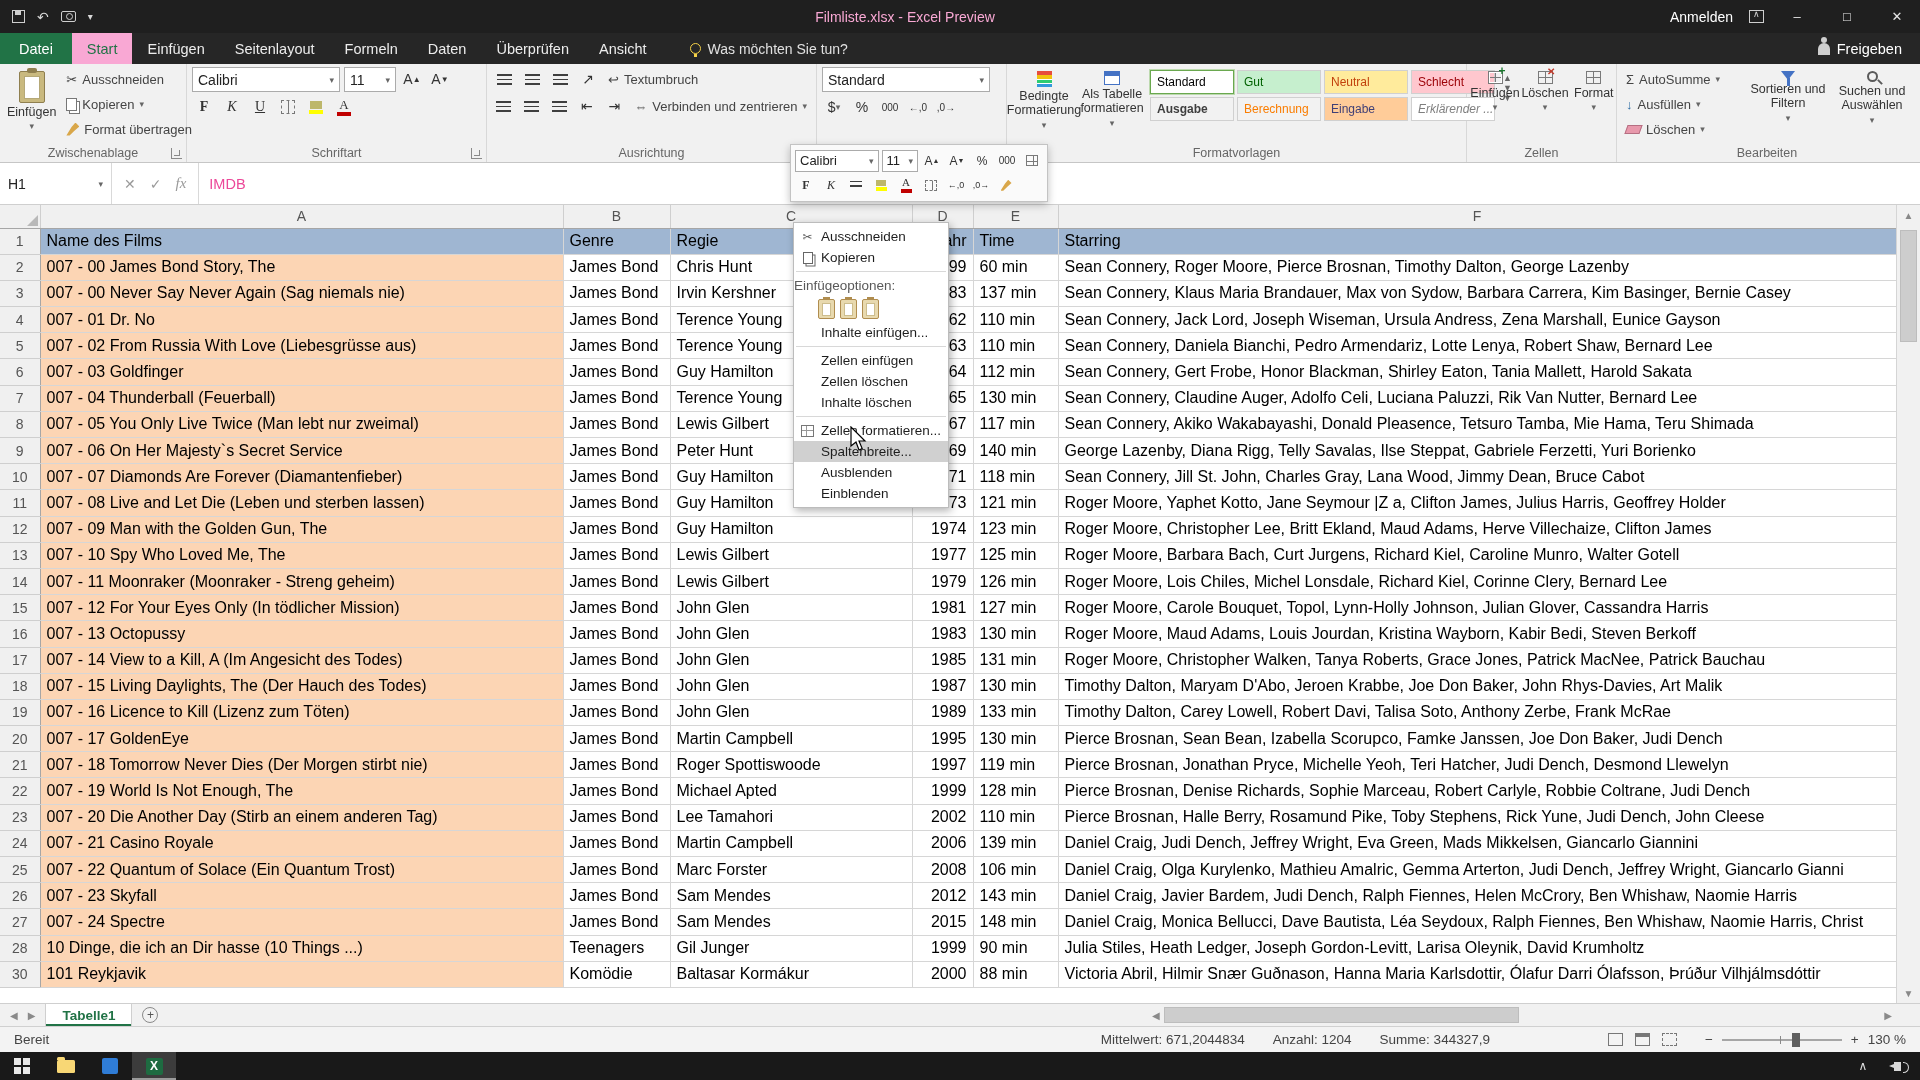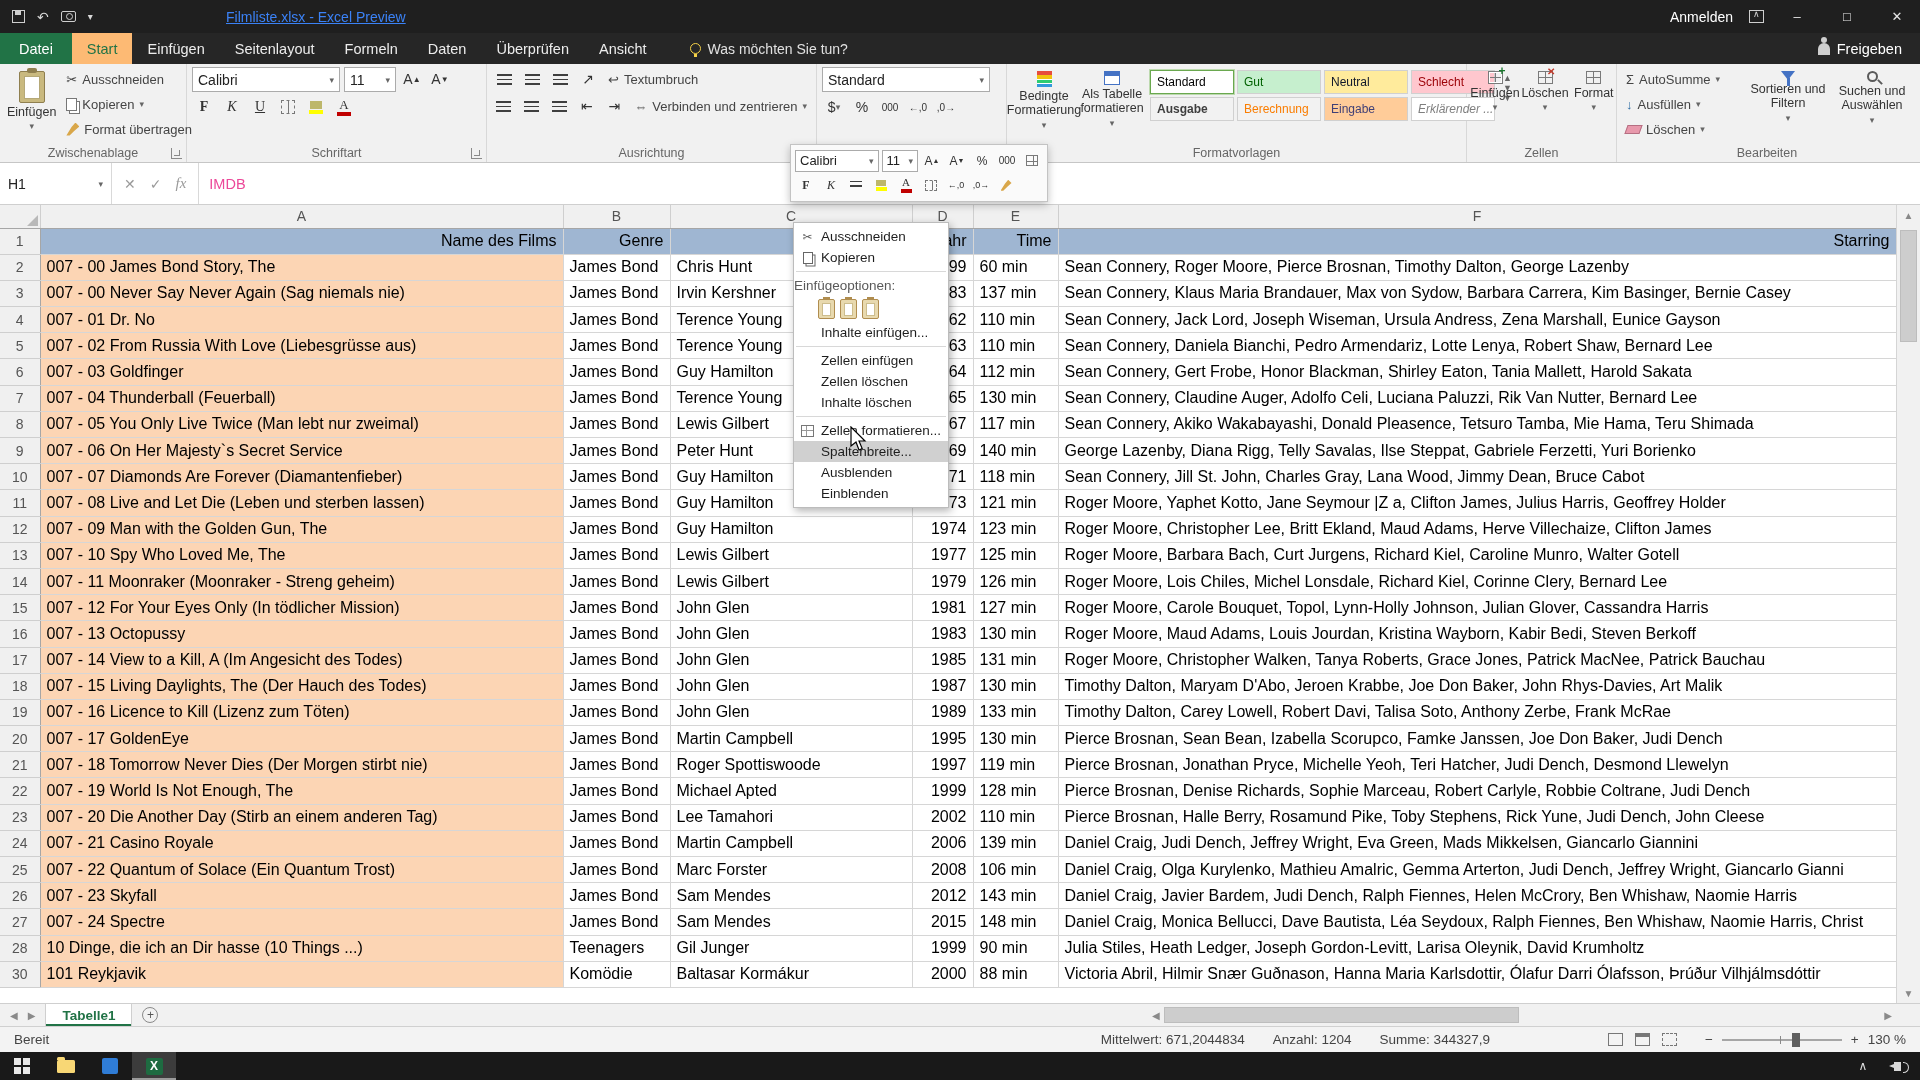--- a/index.html
+++ b/index.html
@@ -7,31 +7,31 @@
   .app{position:relative;width:1920px;height:1080px;background:#fff;font-family:"Liberation Sans",sans-serif;overflow:hidden;}
 
   
   .titlebar{position:absolute;top:0;left:0;width:1920px;height:33px;background:#1f1f1f;color:#fff;display:flex;align-items:center;padding:0 6px;font-size:14px;}
   .qat{display:flex;align-items:center;gap:12px;width:220px;padding-left:6px;}
   .qat .gi{color:#d8d8d8;font-size:14px;}
   .ic-save{width:13px;height:13px;border:1.5px solid #cfcfcf;position:relative;}
   .ic-save::after{content:"";position:absolute;top:0;left:2px;width:6px;height:4px;background:#cfcfcf;}
   .ic-camera{width:15px;height:11px;border:1.5px solid #cfcfcf;border-radius:2px;position:relative;}
   .ic-camera::after{content:"";position:absolute;top:1px;left:4px;width:5px;height:5px;border:1.5px solid #cfcfcf;border-radius:50%;}
-  .tb-title{flex:1;text-align:left;color:#3b82f6;text-decoration:underline;}
+  .tb-title{flex:1;text-align:center;color:#f9a8d4;}
   .tb-right{display:flex;align-items:center;gap:16px;justify-content:flex-end;width:330px;}
   .ic-ribbonopts{width:15px;height:13px;border:1.5px solid #cfcfcf;position:relative;}
   .ic-ribbonopts::after{content:"∧";position:absolute;top:-2px;left:3px;font-size:9px;color:#cfcfcf;}
   .winbtn{width:34px;height:33px;display:flex;align-items:center;justify-content:center;color:#e6e6e6;font-size:13px;}
 
   
   .tabrow{position:absolute;top:33px;left:0;width:1920px;height:31px;background:#262626;display:flex;align-items:stretch;font-size:14.5px;}
   .rtab{display:flex;align-items:center;padding:0 15px;color:#ececec;}
   .rtab.file{background:#217346;color:#fff;padding:0 19px;}
-  .rtab.active{background:#fdba74;color:#217346;}
+  .rtab.active{background:#f9a8d4;color:#217346;}
   .tellme{display:flex;align-items:center;gap:7px;color:#e0e0e0;margin-left:28px;font-size:14px;}
   .ic-bulb{width:11px;height:11px;border-radius:50%;border:1.5px solid #f5d148;position:relative;}
   .ic-bulb::after{content:"";position:absolute;left:3px;top:10px;width:3px;height:3px;background:#f5d148;}
   .share{margin-left:auto;display:flex;align-items:center;gap:7px;color:#fff;padding-right:18px;}
   .ic-share{width:12px;height:12px;border-radius:50% 50% 0 0;background:#cfcfcf;position:relative;}
   .ic-share::before{content:"";position:absolute;top:-6px;left:3px;width:6px;height:6px;border-radius:50%;background:#cfcfcf;}
 
   
   .ribbon{position:absolute;top:64px;left:0;width:1920px;height:99px;background:#f1f1f1;border-bottom:1px solid #c6c6c6;display:flex;overflow:hidden;}
   .rgroup{position:relative;border-right:1px solid #d8d8d8;padding:3px 5px 18px;display:flex;flex-direction:column;}
@@ -86,21 +86,21 @@
   
   .sheet{position:absolute;top:205px;left:0;width:1896px;height:798px;overflow:hidden;background:#fff;}
   table.grid{border-collapse:collapse;table-layout:fixed;width:1896px;}
   table.grid thead tr{height:23px;}
   table.grid thead th{background:#f0f0f0;border-right:1px solid #cfcfcf;border-bottom:1px solid #a6a6a6;font-weight:normal;font-size:14px;color:#555;}
   th.corner{position:relative;}
   th.corner::after{content:"";position:absolute;right:2px;bottom:2px;border-left:11px solid transparent;border-bottom:11px solid #b9b9b9;}
   table.grid tbody tr{height:26.2px;}
   table.grid tbody th.rowhdr{background:#f0f0f0;border-right:1px solid #a6a6a6;border-bottom:1px solid #cfcfcf;font-weight:normal;font-size:14px;color:#555;text-align:center;}
   table.grid td{border-right:1px solid #d6d6d6;border-bottom:1px solid #d6d6d6;padding:0 6px;font-size:16px;color:#000;white-space:nowrap;overflow:hidden;vertical-align:middle;}
-  td.hdrcell{background:#9FB6D2;border-right-color:#89a0bc;border-bottom-color:#89a0bc;text-align:right;}
+  td.hdrcell{background:#9FB6D2;border-right-color:#89a0bc;border-bottom-color:#89a0bc;}
   td.cola{background:#FCD5B4;border-right-color:#e2bf9c;border-bottom-color:#e2bf9c;}
   td.numcell{text-align:right;padding-right:4px;}
   td.numhdr{text-align:right;padding-right:4px;}
 
   
   .vscroll{position:absolute;top:205px;right:0;width:24px;height:798px;background:#f1f1f1;border-left:1px solid #d5d5d5;display:flex;flex-direction:column;align-items:center;color:#888;font-size:10px;}
   .vs-btn{height:20px;width:100%;display:flex;align-items:center;justify-content:center;}
   .vs-track{flex:1;width:100%;position:relative;}
   .vs-thumb{position:absolute;top:5px;left:3px;right:3px;height:112px;background:#cdcdcd;border:1px solid #bdbdbd;}
 
@@ -341,21 +341,21 @@
           <span class="dd">▾</span>
         </div>
         <div class="bigbtn" style="width:64px;">
           <span class="ic-astable"></span>
           <span>Als Tabelle formatieren</span>
           <span class="dd">▾</span>
         </div>
         <div class="style-gallery" id="style-gallery">
             <div class="style-chip sel" style="background: rgb(255, 255, 255); color: rgb(0, 0, 0);">Standard</div>
             <div class="style-chip" style="background: rgb(198, 239, 206); color: rgb(0, 97, 0);">Gut</div>
-            <div class="style-chip" style="background: rgb(255, 235, 156); color: #0f172a;">Neutral</div>
+            <div class="style-chip" style="background: rgb(255, 235, 156); color: #c2410c;">Neutral</div>
             <div class="style-chip" style="background: rgb(255, 199, 206); color: rgb(156, 0, 6);">Schlecht</div>
             <div class="style-chip" style="background: rgb(242, 242, 242); color: rgb(63, 63, 63); font-weight: bold;">Ausgabe</div>
             <div class="style-chip" style="background: rgb(242, 242, 242); color: rgb(250, 125, 0);">Berechnung</div>
             <div class="style-chip" style="background: rgb(255, 204, 153); color: rgb(63, 63, 118);">Eingabe</div>
             <div class="style-chip" style="background: rgb(255, 255, 255); color: rgb(127, 127, 127); font-style: italic;">Erklärender ...</div>
           </div>
         <div class="gal-arrows">
           <span>▲</span>
           <span>▼</span>
           <span>▼</span>

